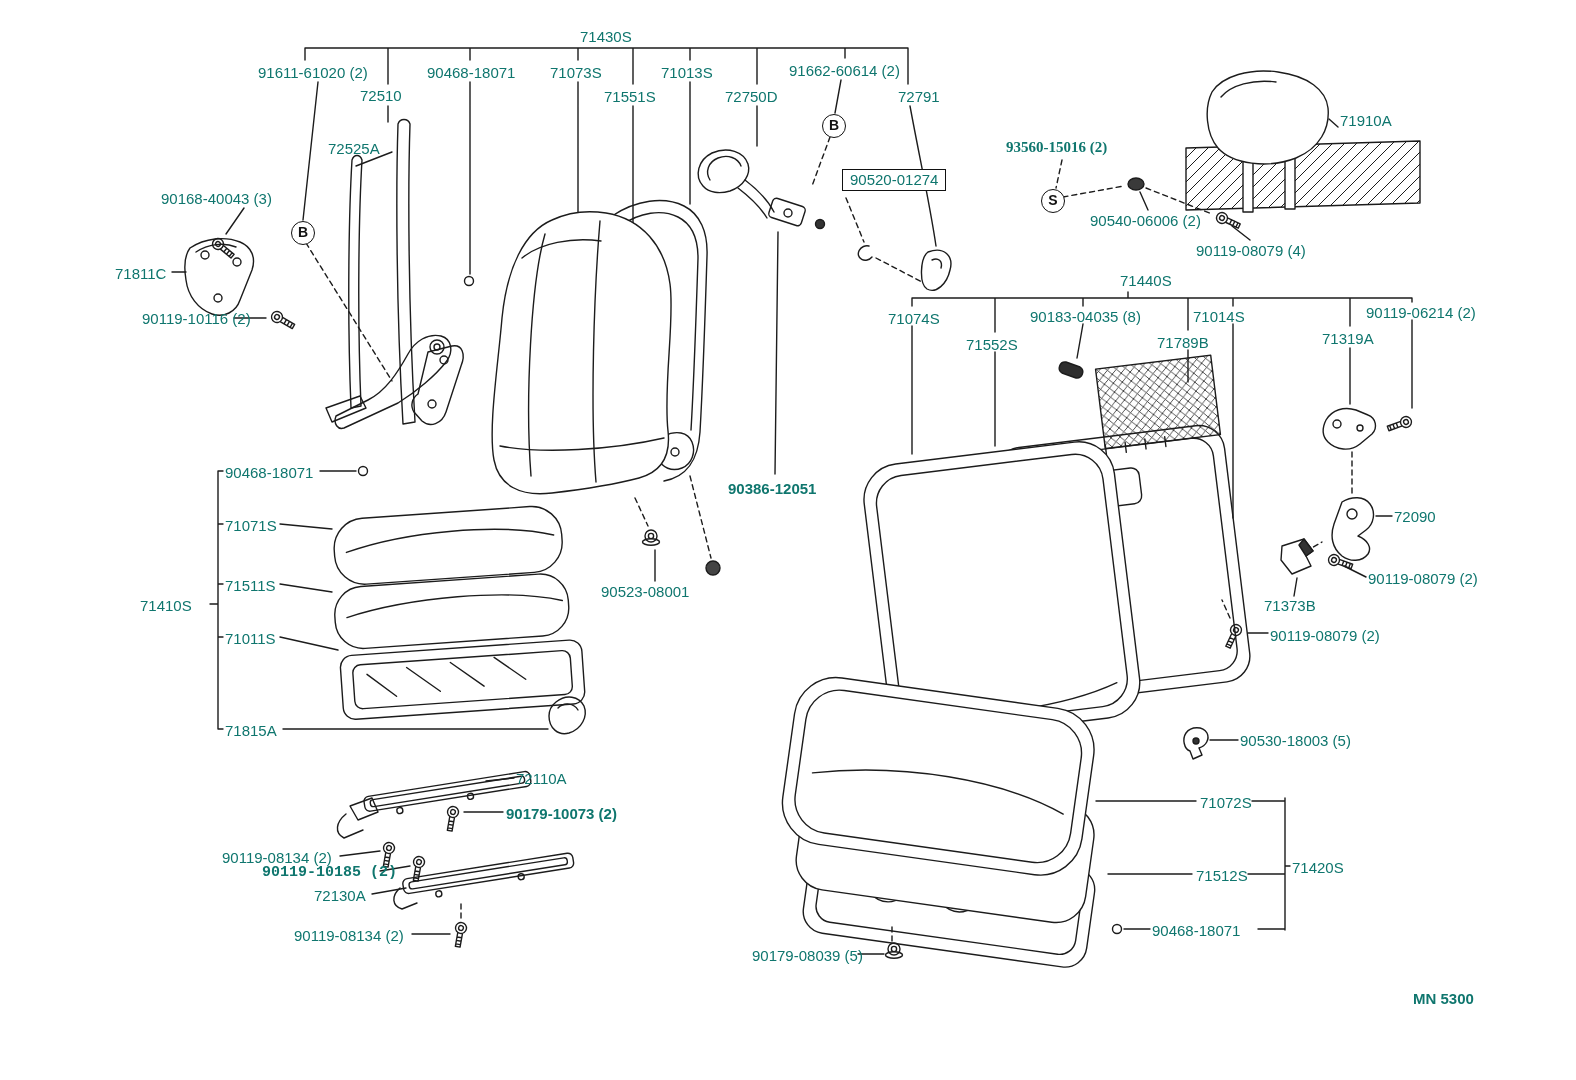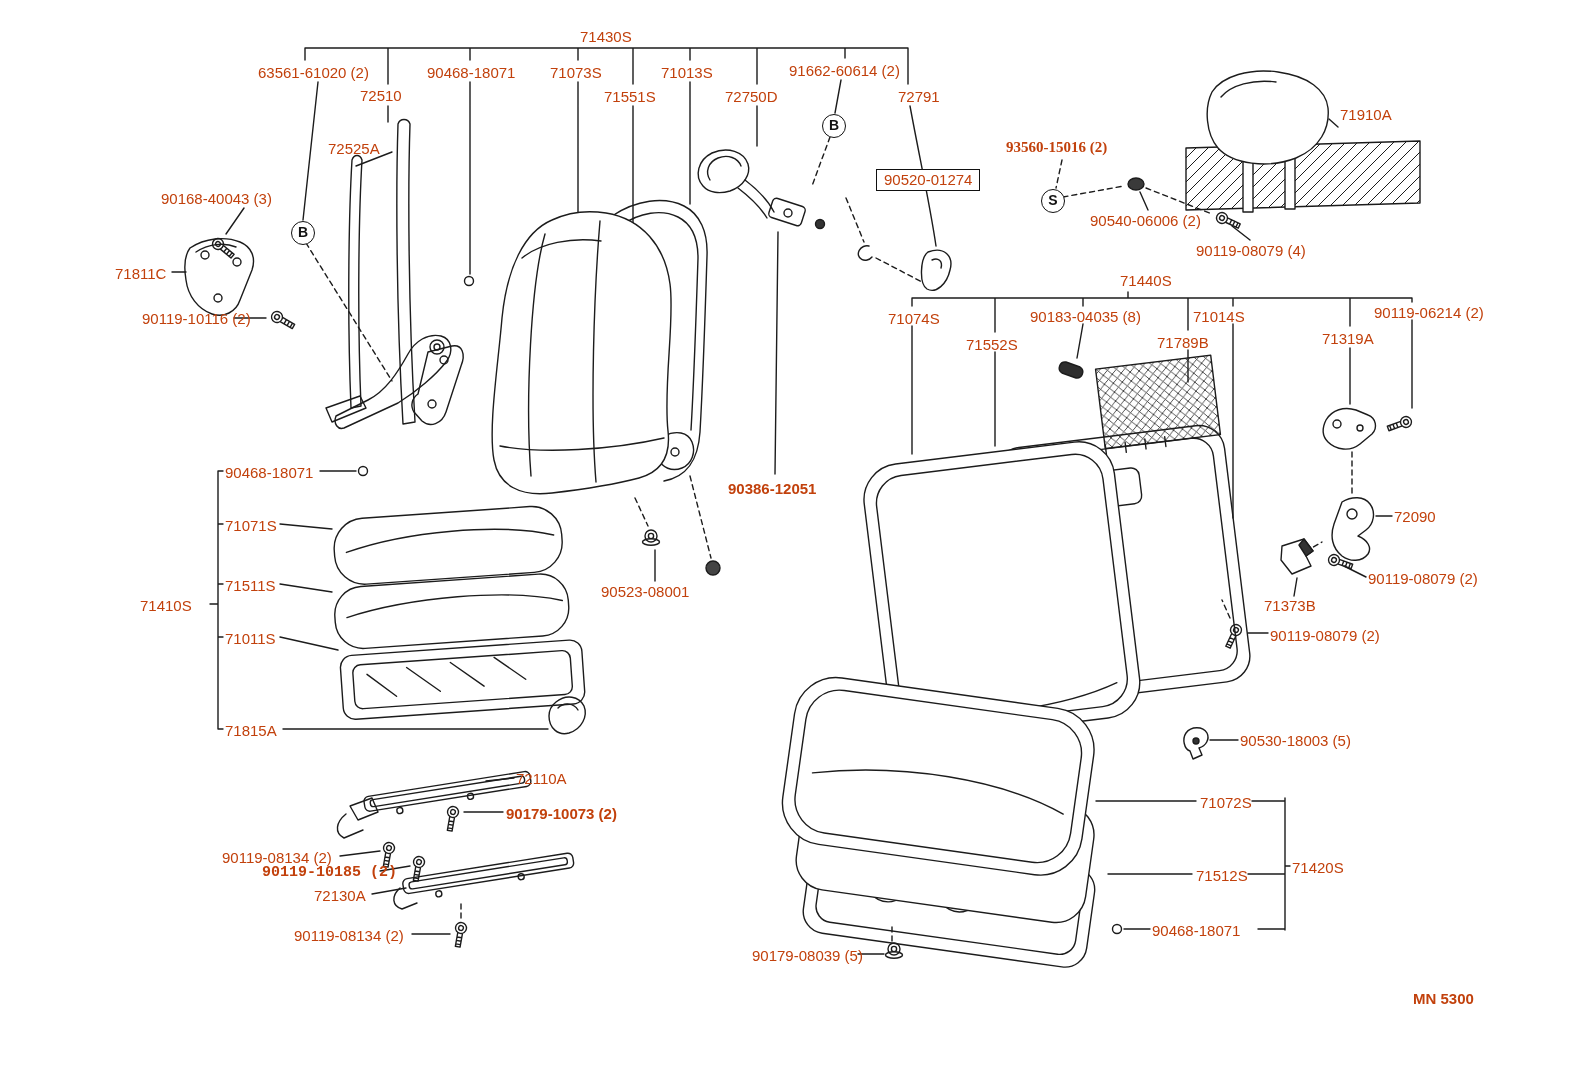--- a/index.html
+++ b/index.html
@@ -2,21 +2,21 @@
 <html><head>
 <meta charset="utf-8">
 <style>
   html,body { margin:0; padding:0; background:#ffffff; }
   .canvas {
     position:relative; width:1576px; height:1080px; background:#ffffff;
     font-family:"Liberation Sans", sans-serif; overflow:hidden;
   }
   .canvas svg { position:absolute; left:0; top:0; }
   .part-label {
-    position:absolute; font-size:15px; font-weight:400; color:#c2410c;
+    position:absolute; font-size:15px; font-weight:400; color:#0f766e;
     white-space:nowrap; line-height:18px;
   }
   .part-label.bold { font-weight:700; }
   .part-label.boxed { border:1.6px solid #111; padding:1px 7px; margin-left:-8px; margin-top:-3px; background:#fff; }
   .circled-letter {
     position:absolute; width:22px; height:22px; border:1.7px solid #111; border-radius:50%;
     text-align:center; line-height:21px; font-size:14px; font-weight:700; color:#111; background:#fff;
   }
 </style>
 </head>
@@ -237,43 +237,43 @@
       <use href="#bolt" transform="translate(419,862) rotate(100)"></use>
       <use href="#bolt" transform="translate(461,928) rotate(100)"></use>
 
       <use href="#bolt" transform="translate(218,244) rotate(40)"></use>
       <use href="#bolt" transform="translate(277,317) rotate(30)"></use>
     </g>
   </svg>
 
   <div id="label-layer">
       <div class="part-label" style="left: 580px; top: 28px;">71430S</div>
-      <div class="part-label" style="left: 258px; top: 64px;">63561-61020 (2)</div>
+      <div class="part-label" style="left: 258px; top: 64px;">91611-61020 (2)</div>
       <div class="part-label" style="left: 427px; top: 64px;">90468-18071</div>
       <div class="part-label" style="left: 550px; top: 64px;">71073S</div>
       <div class="part-label" style="left: 661px; top: 64px;">71013S</div>
       <div class="part-label" style="left: 789px; top: 62px;">91662-60614 (2)</div>
       <div class="part-label" style="left: 360px; top: 87px;">72510</div>
       <div class="part-label" style="left: 604px; top: 88px;">71551S</div>
       <div class="part-label" style="left: 725px; top: 88px;">72750D</div>
       <div class="part-label" style="left: 888px; top: 88px; margin-left: 10px;">72791</div>
       <div class="part-label" style="left: 328px; top: 140px;">72525A</div>
       <div class="part-label bold" style="left: 1006px; top: 138px; font-family: Liberation Serif, serif;">93560-15016 (2)</div>
-      <div class="part-label" style="left: 1340px; top: 106px;">71910A</div>
+      <div class="part-label" style="left: 1340px; top: 112px;">71910A</div>
       <div class="part-label" style="left: 161px; top: 190px;">90168-40043 (3)</div>
-      <div class="part-label boxed" style="left: 864px; top: 172px; margin-left: 12px;">90520-01274</div>
+      <div class="part-label boxed" style="left: 830px; top: 172px; margin-left: 12px;">90520-01274</div>
       <div class="part-label" style="left: 1090px; top: 212px;">90540-06006 (2)</div>
       <div class="part-label" style="left: 1196px; top: 242px;">90119-08079 (4)</div>
       <div class="part-label" style="left: 115px; top: 265px; text-align: center;">71811C</div>
       <div class="part-label" style="left: 1100px; top: 272px; margin-left: 20px;">71440S</div>
       <div class="part-label" style="left: 142px; top: 310px;">90119-10116 (2)</div>
       <div class="part-label" style="left: 888px; top: 310px;">71074S</div>
       <div class="part-label" style="left: 1030px; top: 308px;">90183-04035 (8)</div>
       <div class="part-label" style="left: 1193px; top: 308px;">71014S</div>
-      <div class="part-label" style="left: 1366px; top: 304px; margin-left: 8px;">90119-06214 (2)</div>
+      <div class="part-label" style="left: 1366px; top: 304px;">90119-06214 (2)</div>
       <div class="part-label" style="left: 966px; top: 336px;">71552S</div>
       <div class="part-label" style="left: 1157px; top: 334px;">71789B</div>
       <div class="part-label" style="left: 1322px; top: 330px;">71319A</div>
       <div class="part-label" style="left: 225px; top: 464px;">90468-18071</div>
       <div class="part-label" style="left: 225px; top: 517px;">71071S</div>
       <div class="part-label bold" style="left: 728px; top: 480px;">90386-12051</div>
       <div class="part-label" style="left: 225px; top: 577px;">71511S</div>
       <div class="part-label" style="left: 140px; top: 597px;">71410S</div>
       <div class="part-label" style="left: 601px; top: 583px;">90523-08001</div>
       <div class="part-label" style="left: 1394px; top: 508px;">72090</div>

